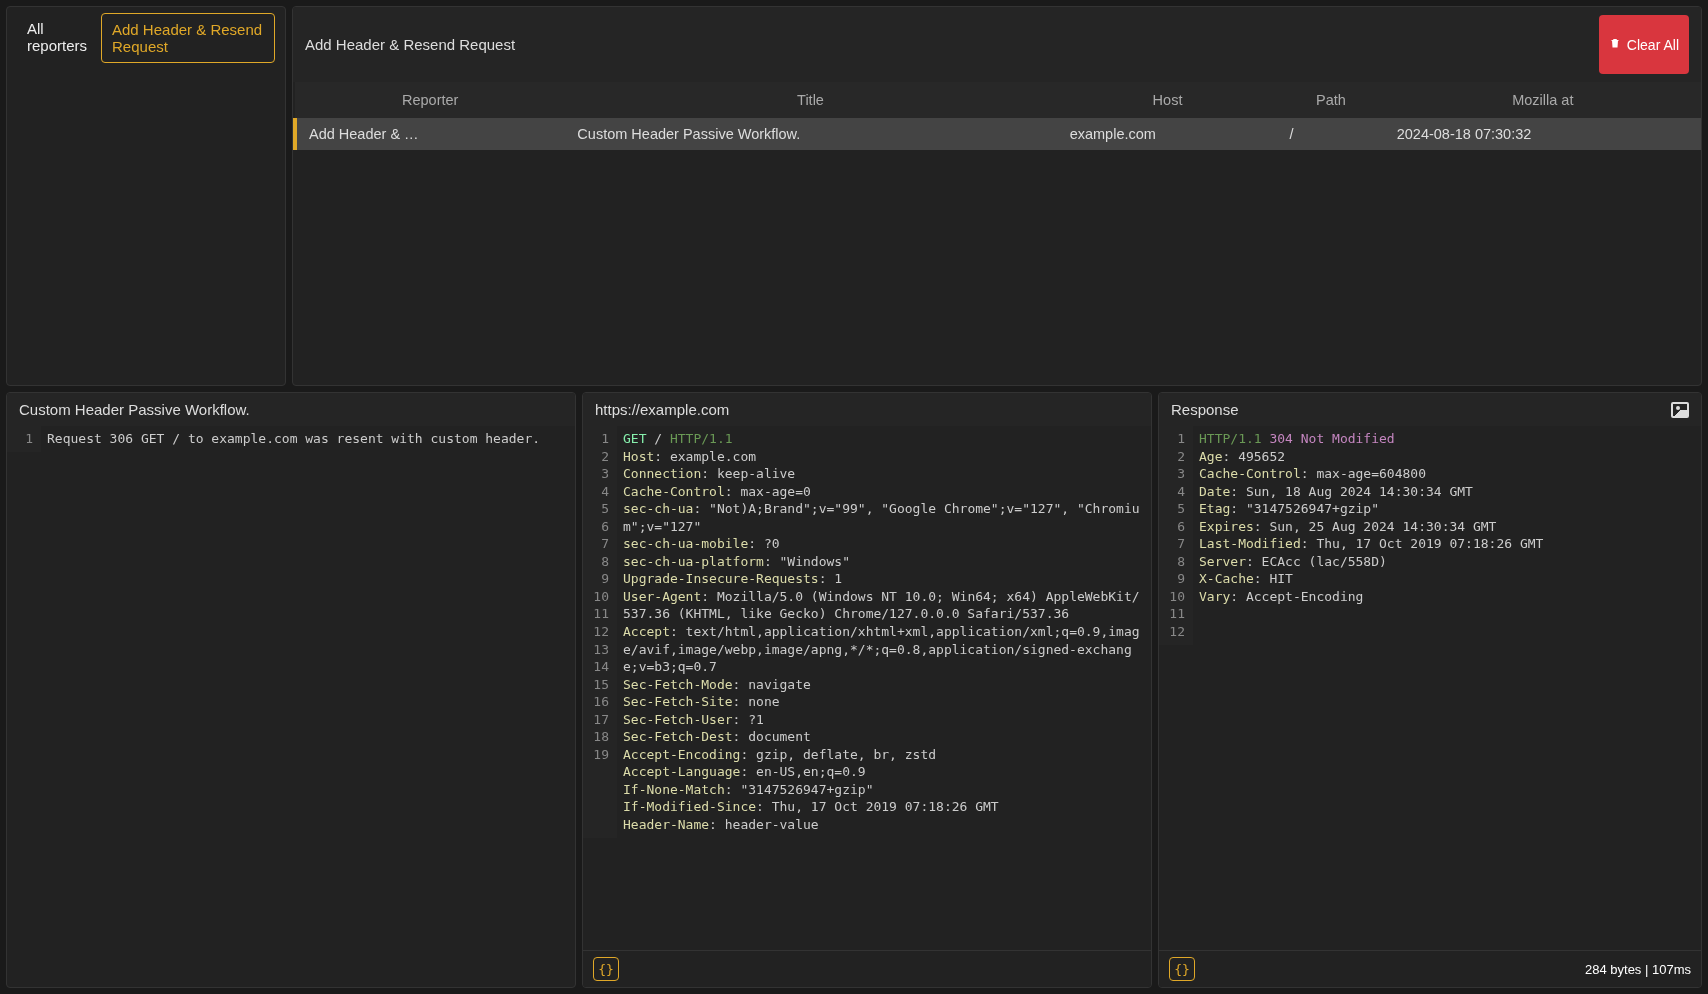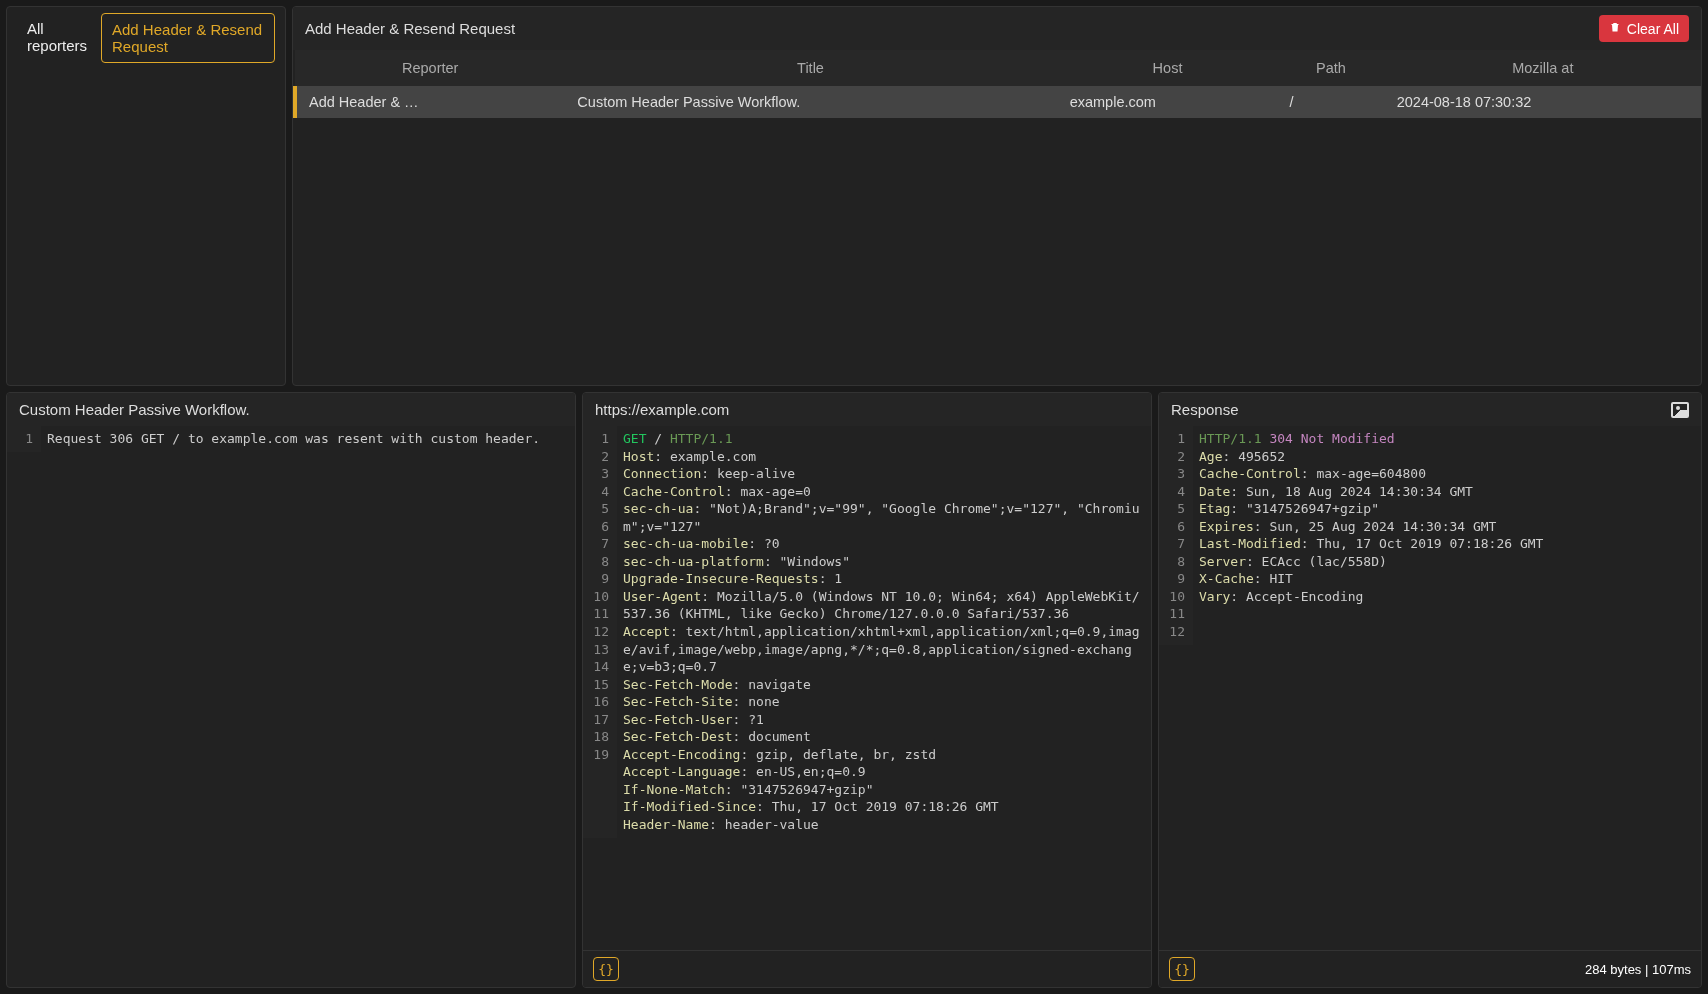--- a/index.html
+++ b/index.html
@@ -50,21 +50,21 @@
   border: 1px solid #e0a828;
   color: #e0a828;
 }
 
 
 .main-top { flex: 1; }
 .btn-clear {
   background: #d9363e;
   color: #fff;
   border: none;
-  padding: 5px 10px;
+  padding: 21px 10px;
   border-radius: 4px;
   font-size: 14px;
   cursor: pointer;
   display: inline-flex;
   align-items: center;
   gap: 6px;
 }
 .trash-icon { width: 12px; height: 14px; display: inline-block; }
 
 .table-wrap { flex: 1; overflow: auto; }
@@ -96,21 +96,21 @@
   background: #252525;
   color: #888;
   text-align: right;
   padding: 4px 8px 4px 4px;
   user-select: none;
   flex-shrink: 0;
 }
 .gutter div { min-width: 22px; }
 .code-lines { padding: 4px 6px; flex: 1; }
 .code-lines .line { white-space: pre-wrap; word-break: break-all; }
-.tok-method { color: #22c55e; }
+.tok-method { color: #86efac; }
 .tok-proto { color: #6a9955; }
 .tok-header { color: #dcdcaa; }
 .tok-status { color: #c586c0; }
 .tok-value { color: #ccc; }
 
 .panel-footer {
   border-top: 1px solid #333;
   padding: 6px 10px;
   display: flex;
   align-items: center;

